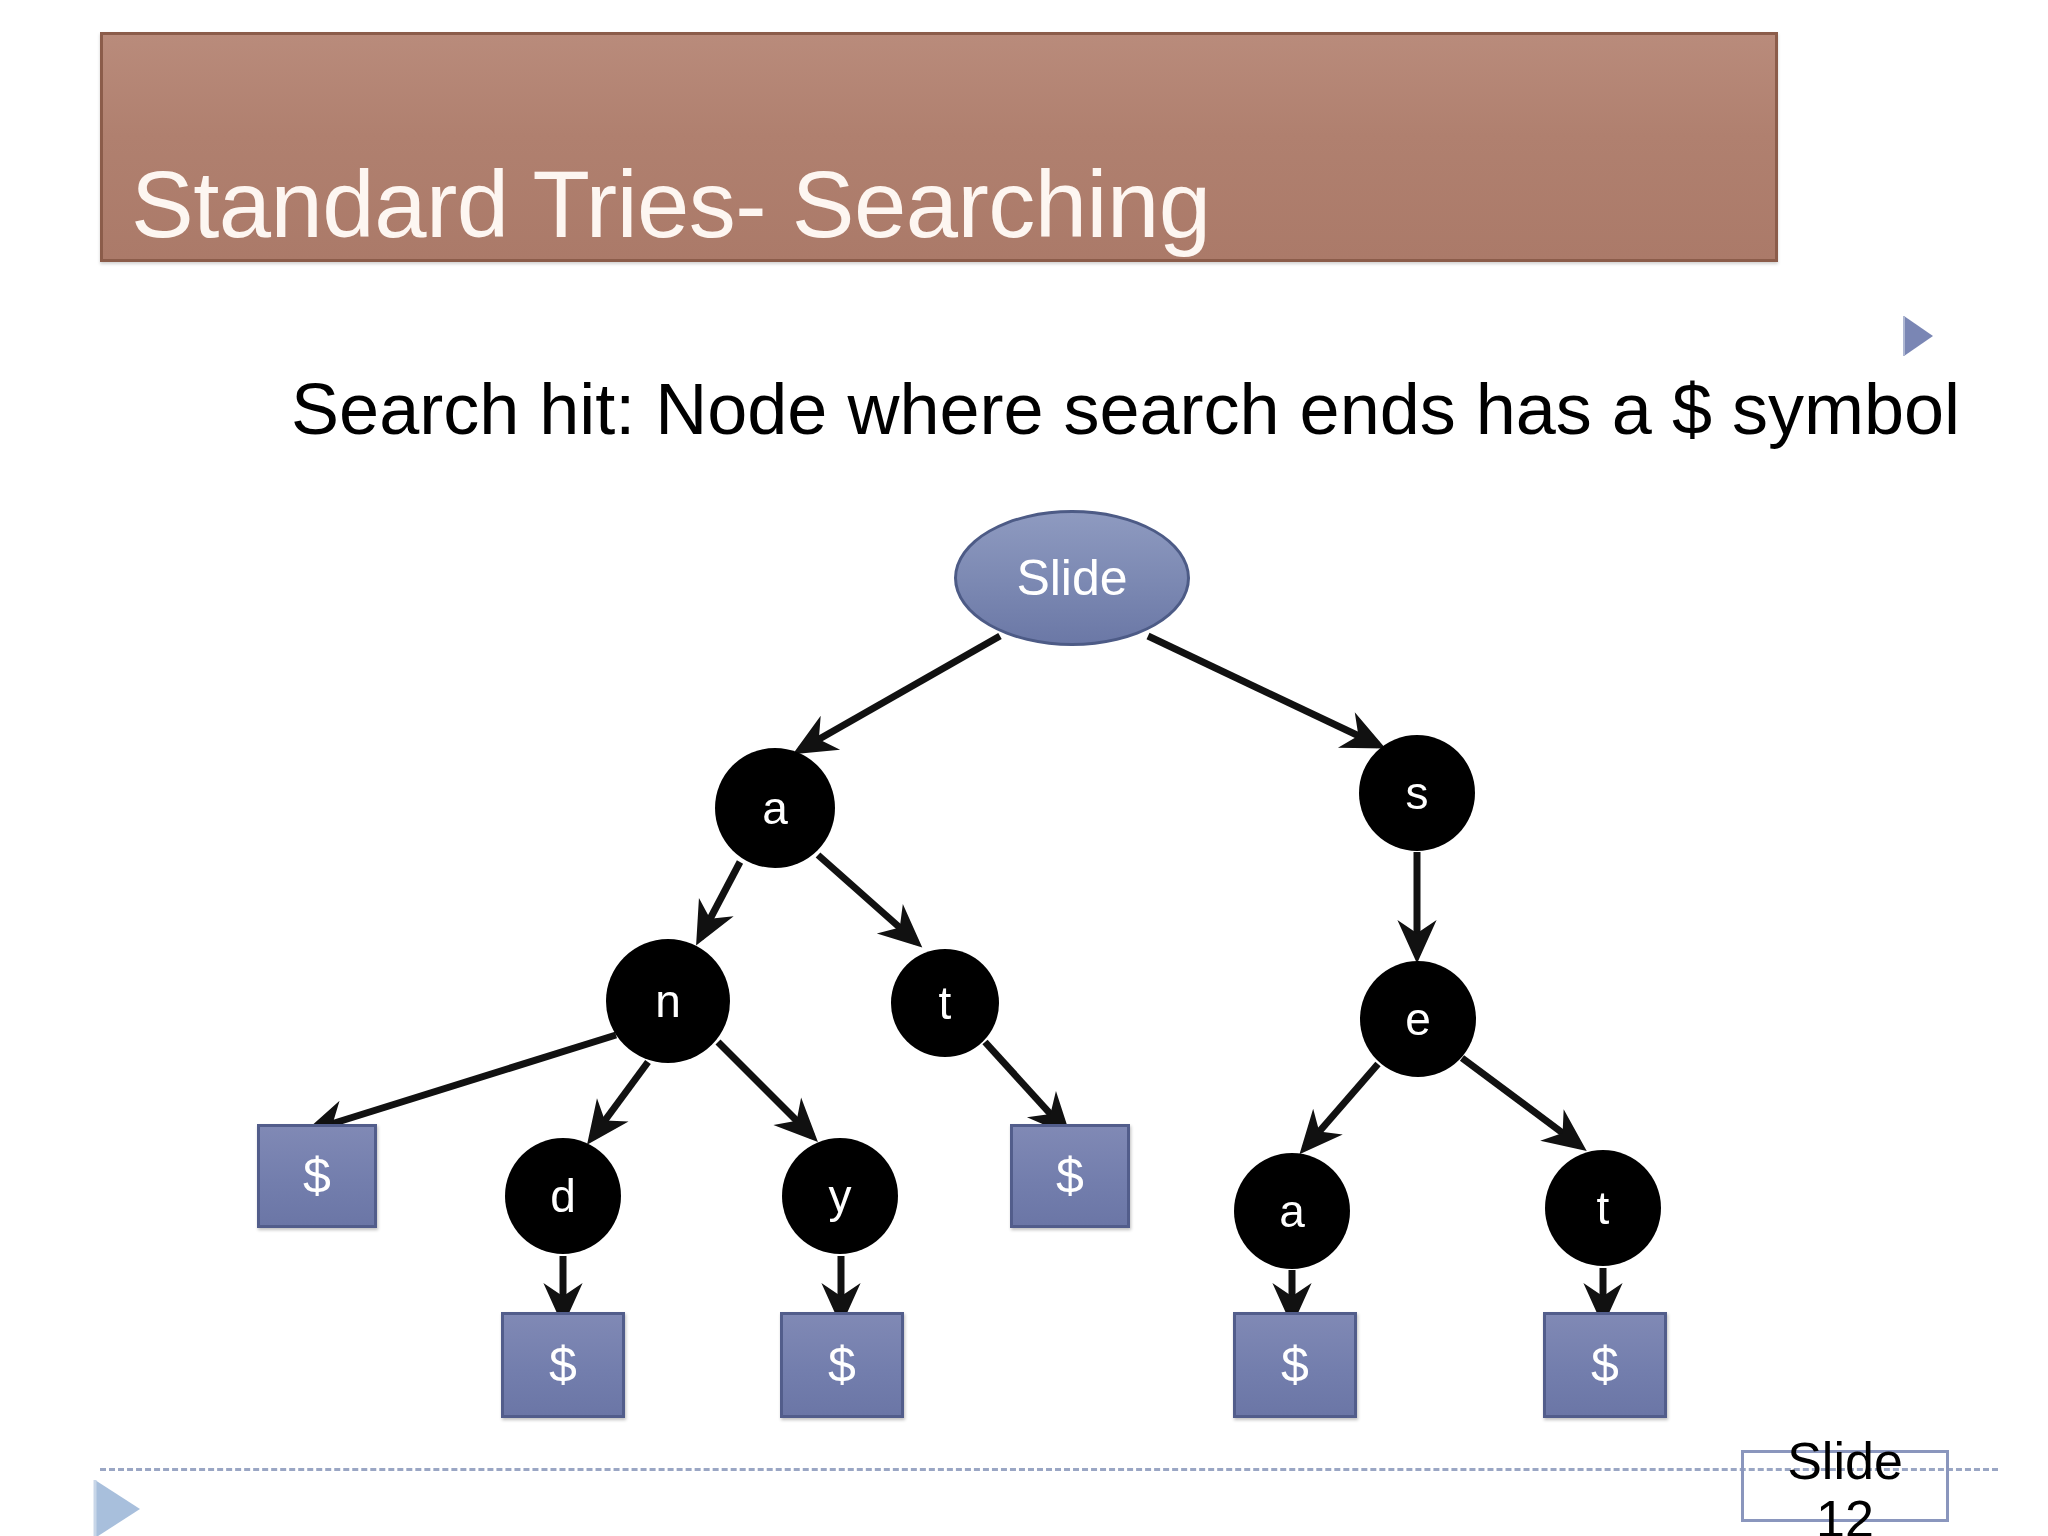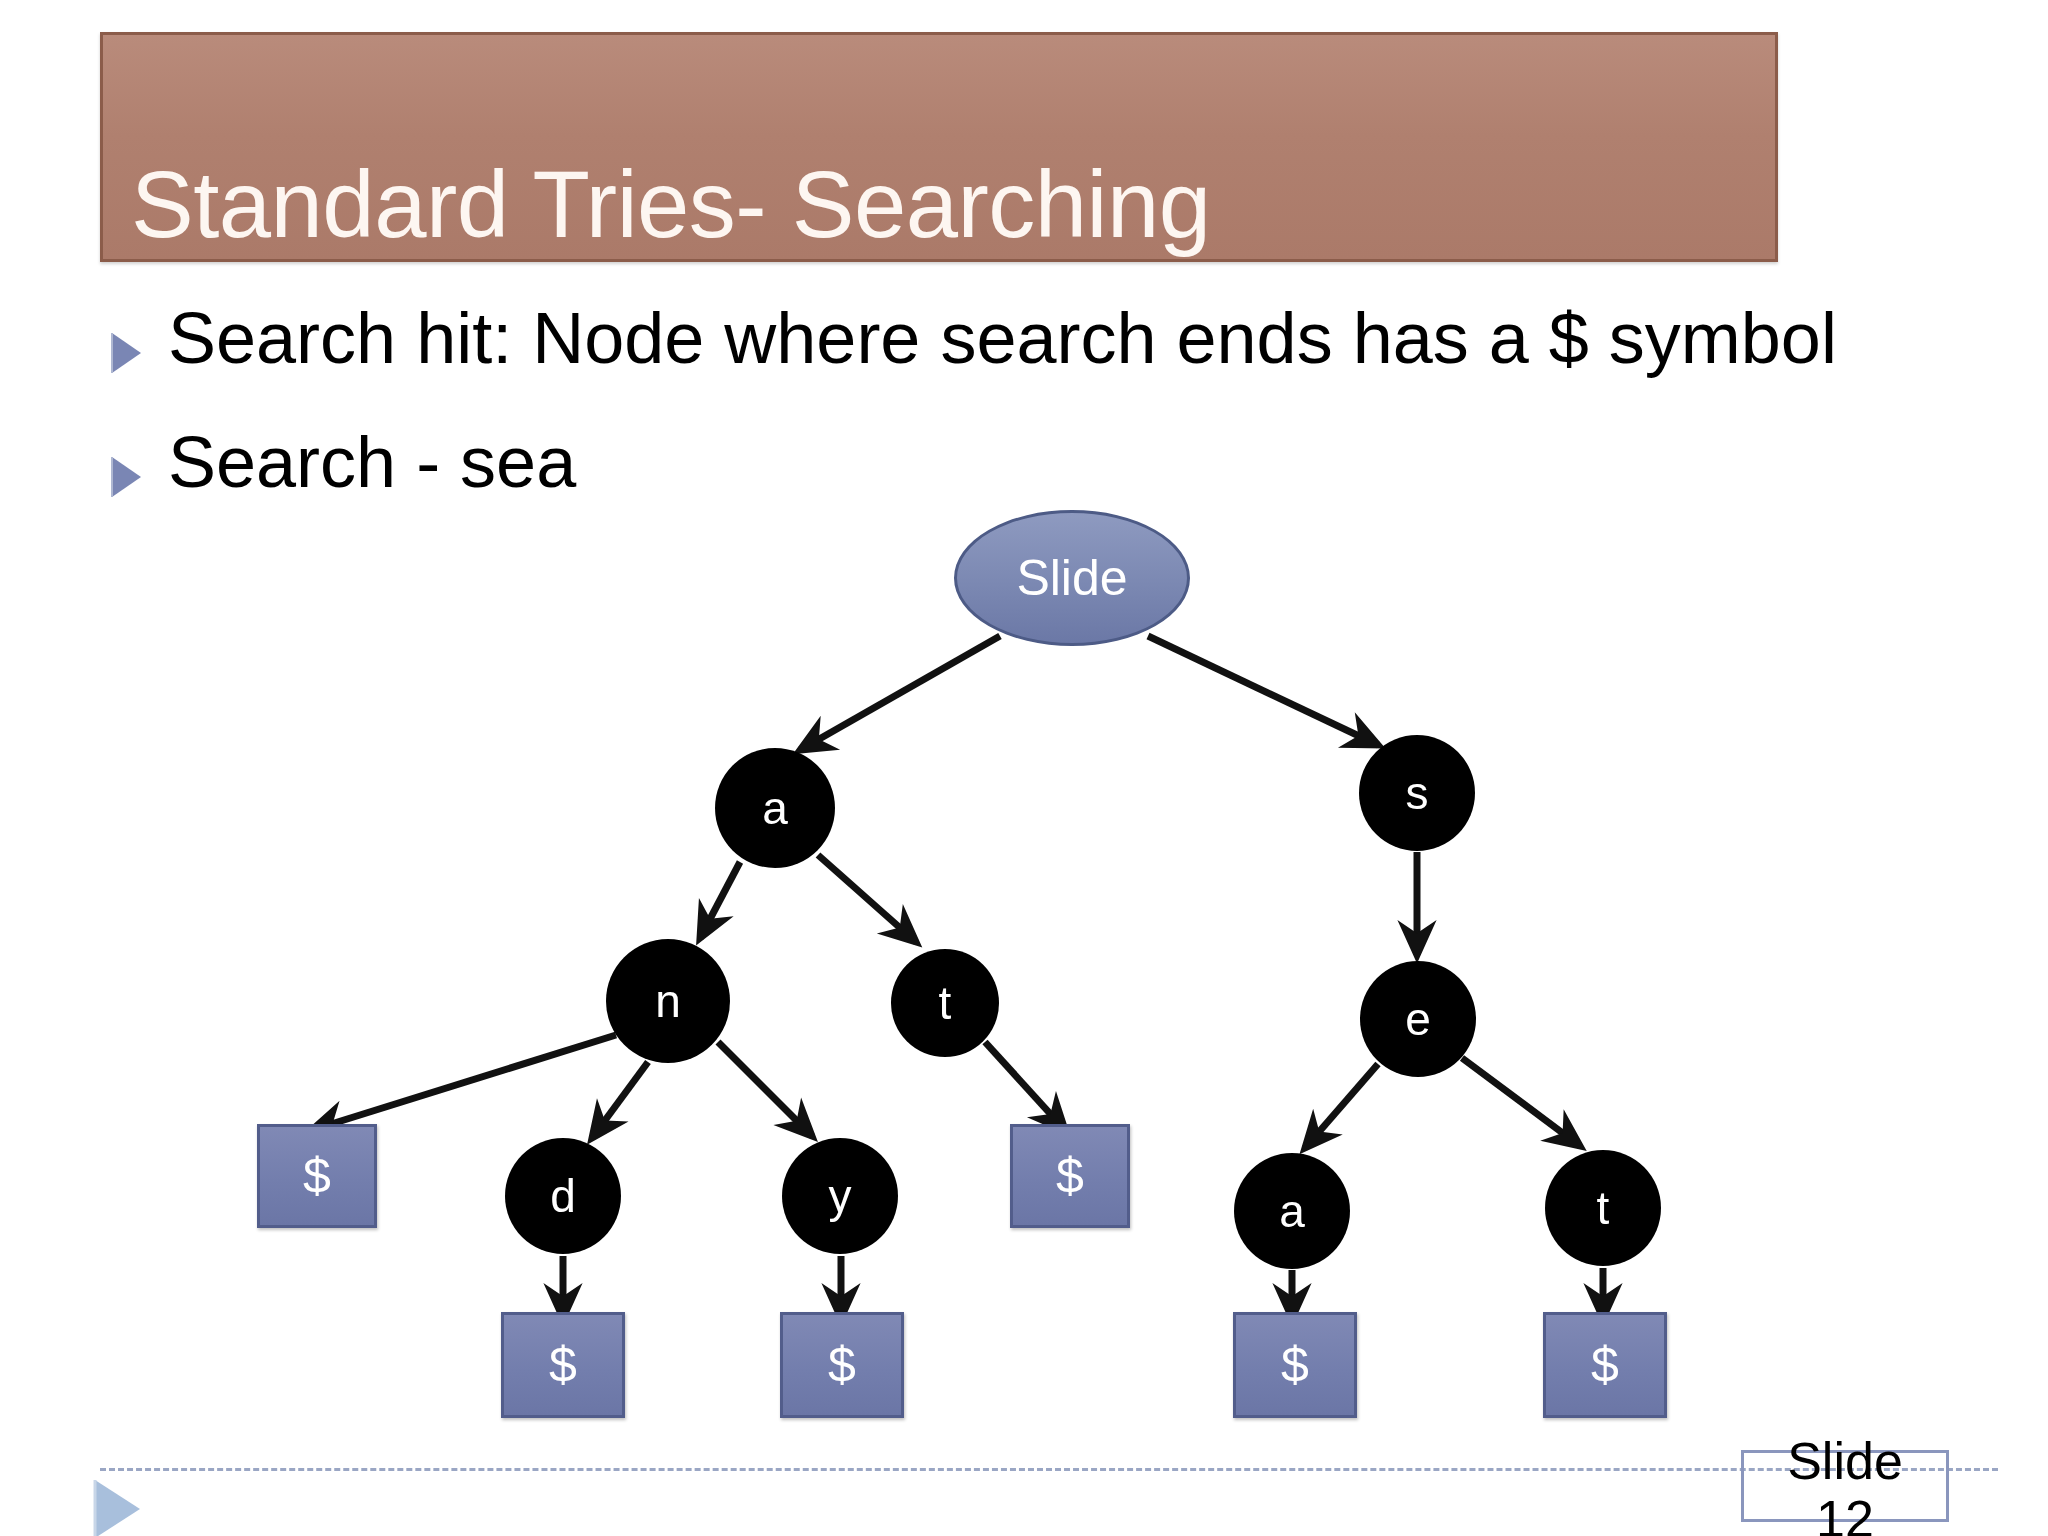--- a/index.html
+++ b/index.html
@@ -50,23 +50,24 @@
 
   
   #bullets {
     position: absolute;
     left: 110px;
     top: 285px;
     width: 1850px;
   }
   .bullet-row {
     display: flex;
-    align-items: center;
+    align-items: flex-end;
     margin-bottom: 18px;
     height: 106px;
+    flex-direction: column;
   }
   .bullet-marker {
     width: 34px;
     height: 42px;
     margin-top: 30px;
     margin-right: 24px;
     flex: 0 0 auto;
   }
   .bullet-marker svg { display:block; }
   .bullet-text {
@@ -174,29 +175,20 @@
     <div class="bullet-row">
       <span class="bullet-marker">
         <svg width="34" height="42" viewBox="0 0 34 42">
           <polygon points="2,1 31,21 2,41" fill="#7a86b4"></polygon>
           <line x1="2" y1="1" x2="2" y2="41" stroke="#aeb7d2" stroke-width="2"></line>
         </svg>
       </span>
       <span class="bullet-text">Search hit: Node where search ends has a $ symbol</span>
     </div>
 
-    <div class="bullet-row">
-      <span class="bullet-marker">
-        <svg width="34" height="42" viewBox="0 0 34 42">
-          <polygon points="2,1 31,21 2,41" fill="#7a86b4"></polygon>
-          <line x1="2" y1="1" x2="2" y2="41" stroke="#aeb7d2" stroke-width="2"></line>
-        </svg>
-      </span>
-      <span class="bullet-text">Search - sea</span>
-    </div>
 
   </div>
 
   <svg id="diagram" width="2048" height="1536" viewBox="0 0 2048 1536">
     <defs>
       <marker id="arrowhead" markerWidth="7" markerHeight="7" refX="5.2" refY="3.2" orient="auto" markerUnits="strokeWidth">
         <path d="M0.2,0.4 L6.4,3.2 L0.2,6.0 L2.1,3.2 Z" fill="#111111"></path>
       </marker>
     </defs>
     <g id="edge-group" stroke="#111111" stroke-width="7" fill="none" marker-end="url(#arrowhead)">

